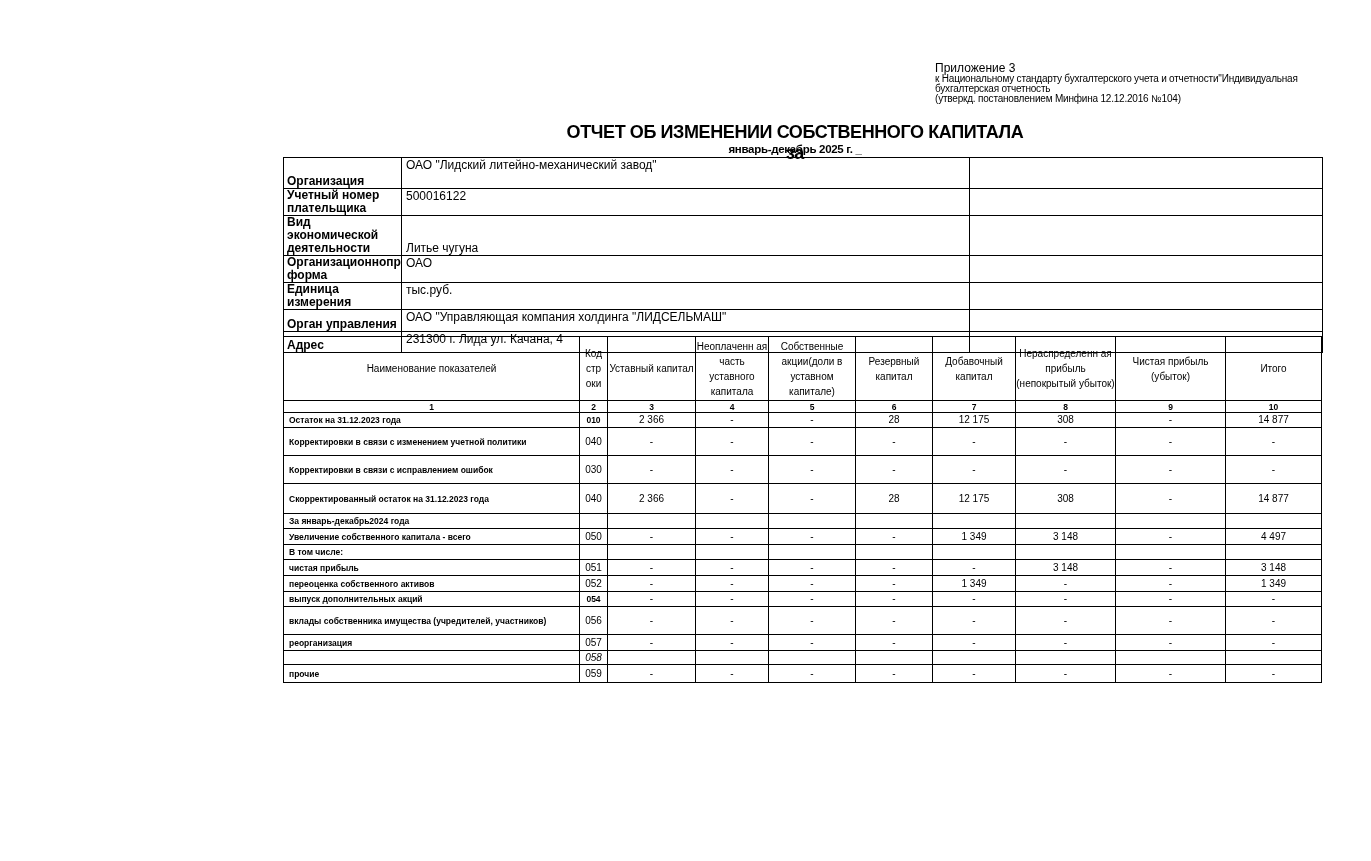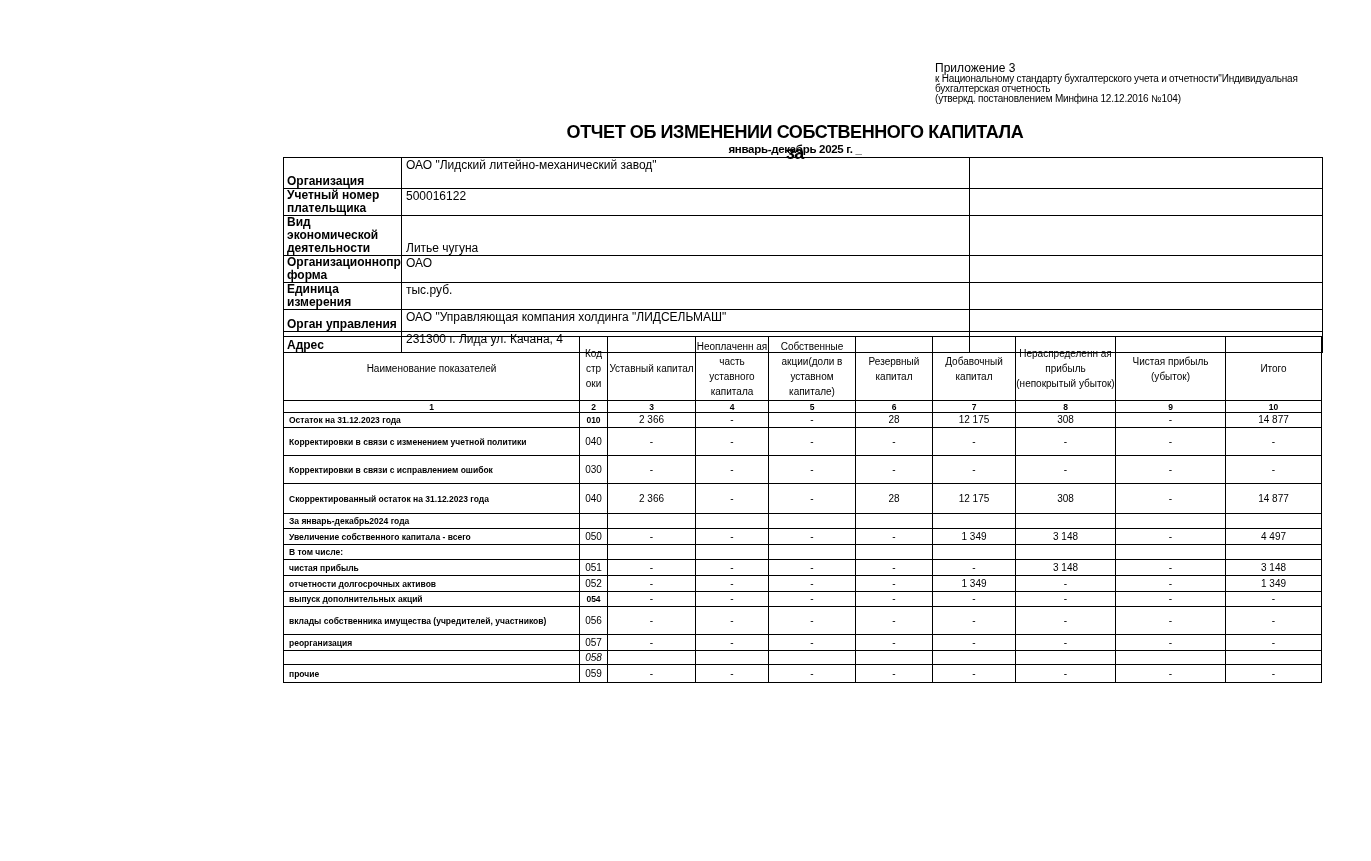--- a/index.html
+++ b/index.html
@@ -211,21 +211,21 @@
         <td>-</td>
         <td>-</td>
         <td>-</td>
         <td>-</td>
         <td>-</td>
         <td>3 148</td>
         <td>-</td>
         <td>3 148</td>
       </tr>
       <tr style="height: 16px;">
-        <td class="name">отчетности долгосрочных активов</td>
+        <td class="name">переоценка собственного активов</td>
         <td class="code">052</td>
         <td>-</td>
         <td>-</td>
         <td>-</td>
         <td>-</td>
         <td>1 349</td>
         <td>-</td>
         <td>-</td>
         <td>1 349</td>
       </tr>

